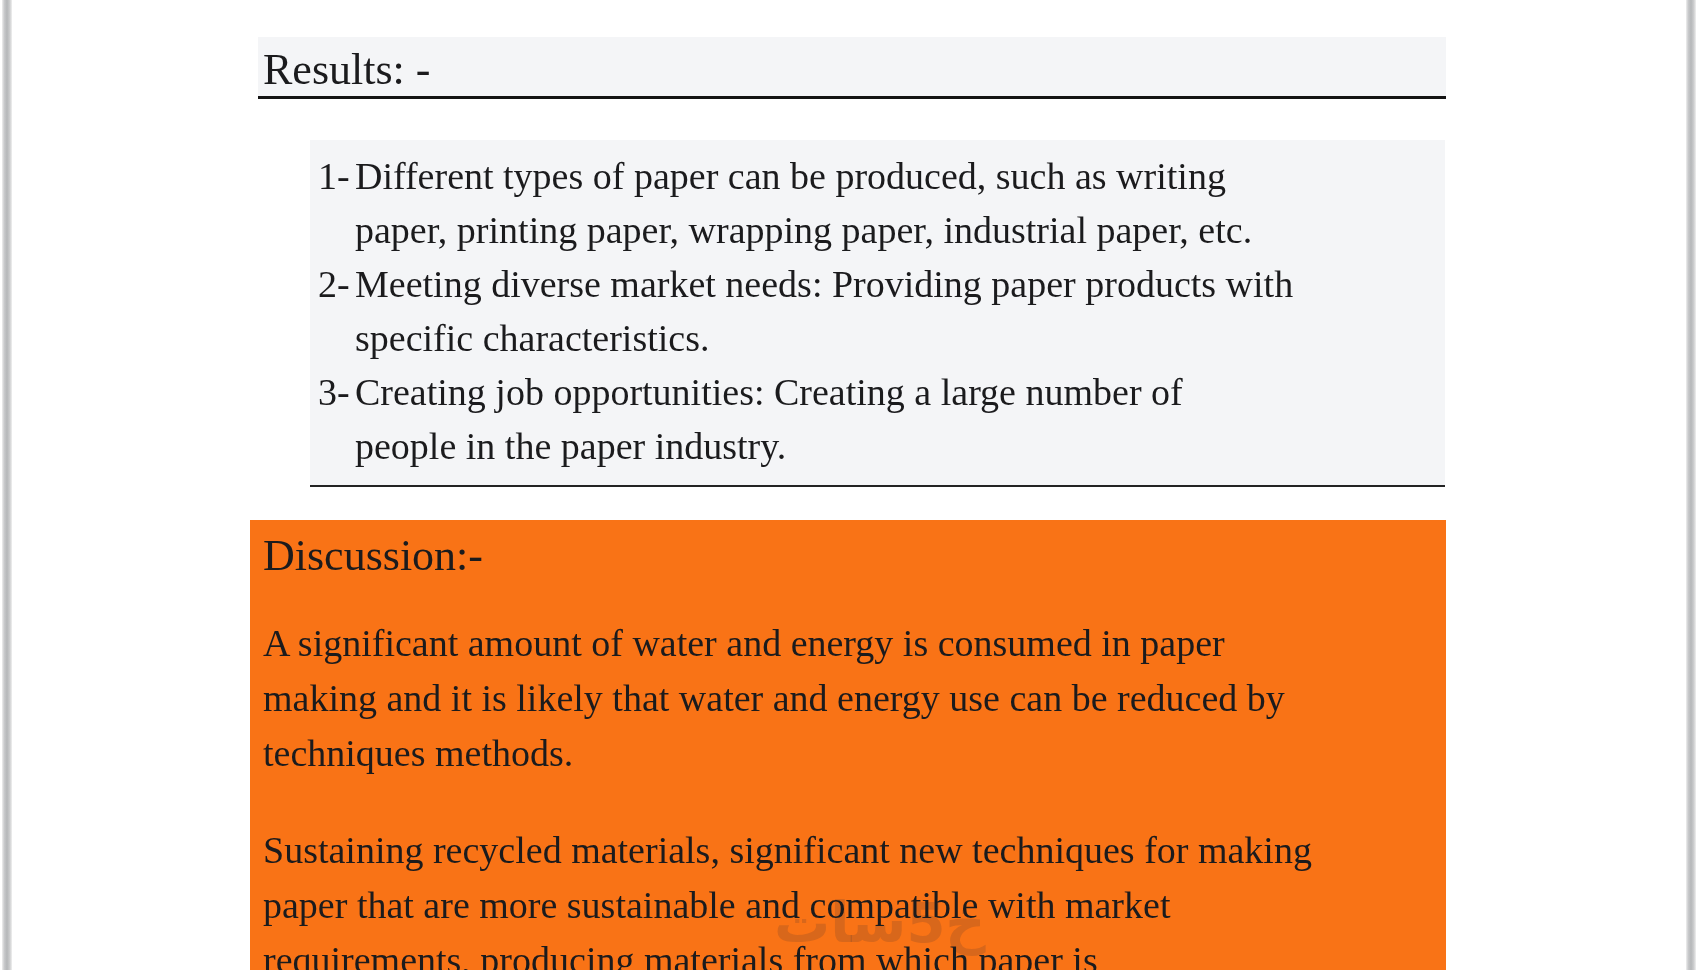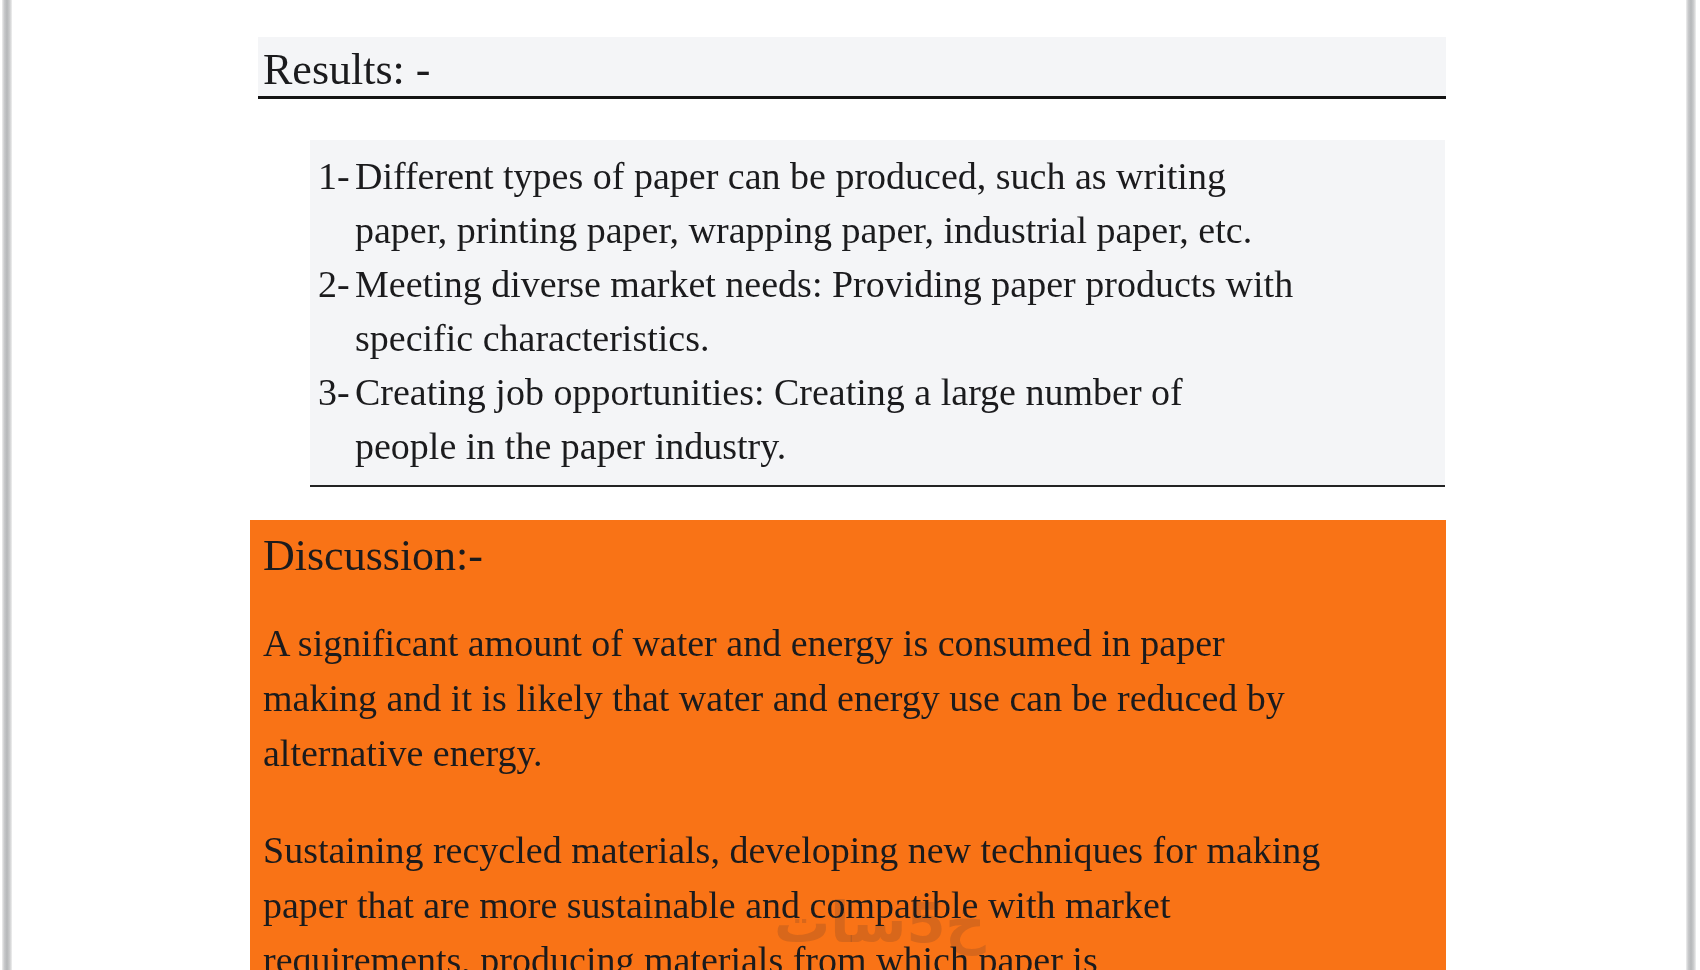--- a/index.html
+++ b/index.html
@@ -149,25 +149,25 @@
       <span class="li-text">people in the paper industry.</span>
     </div>
   </div>
 
   <div class="discussion-box">
     <div class="disc-heading">Discussion:-</div>
 
     <div class="disc-para first">
       <div>A significant amount of water and energy is consumed in paper</div>
       <div>making and it is likely that water and energy use can be reduced by</div>
-      <div>alternative energy.</div>
+      <div>techniques methods.</div>
     </div>
 
     <div class="disc-para second">
-      <div>Sustaining recycled materials, developing new techniques for making</div>
+      <div>Sustaining recycled materials, significant new techniques for making</div>
       <div>paper that are more sustainable and compatible with market</div>
       <div>requirements, producing materials from which paper is</div>
     </div>
   </div>
 
   <div class="watermark">خ5سات</div>
 
 </div>
 
 </body></html>

